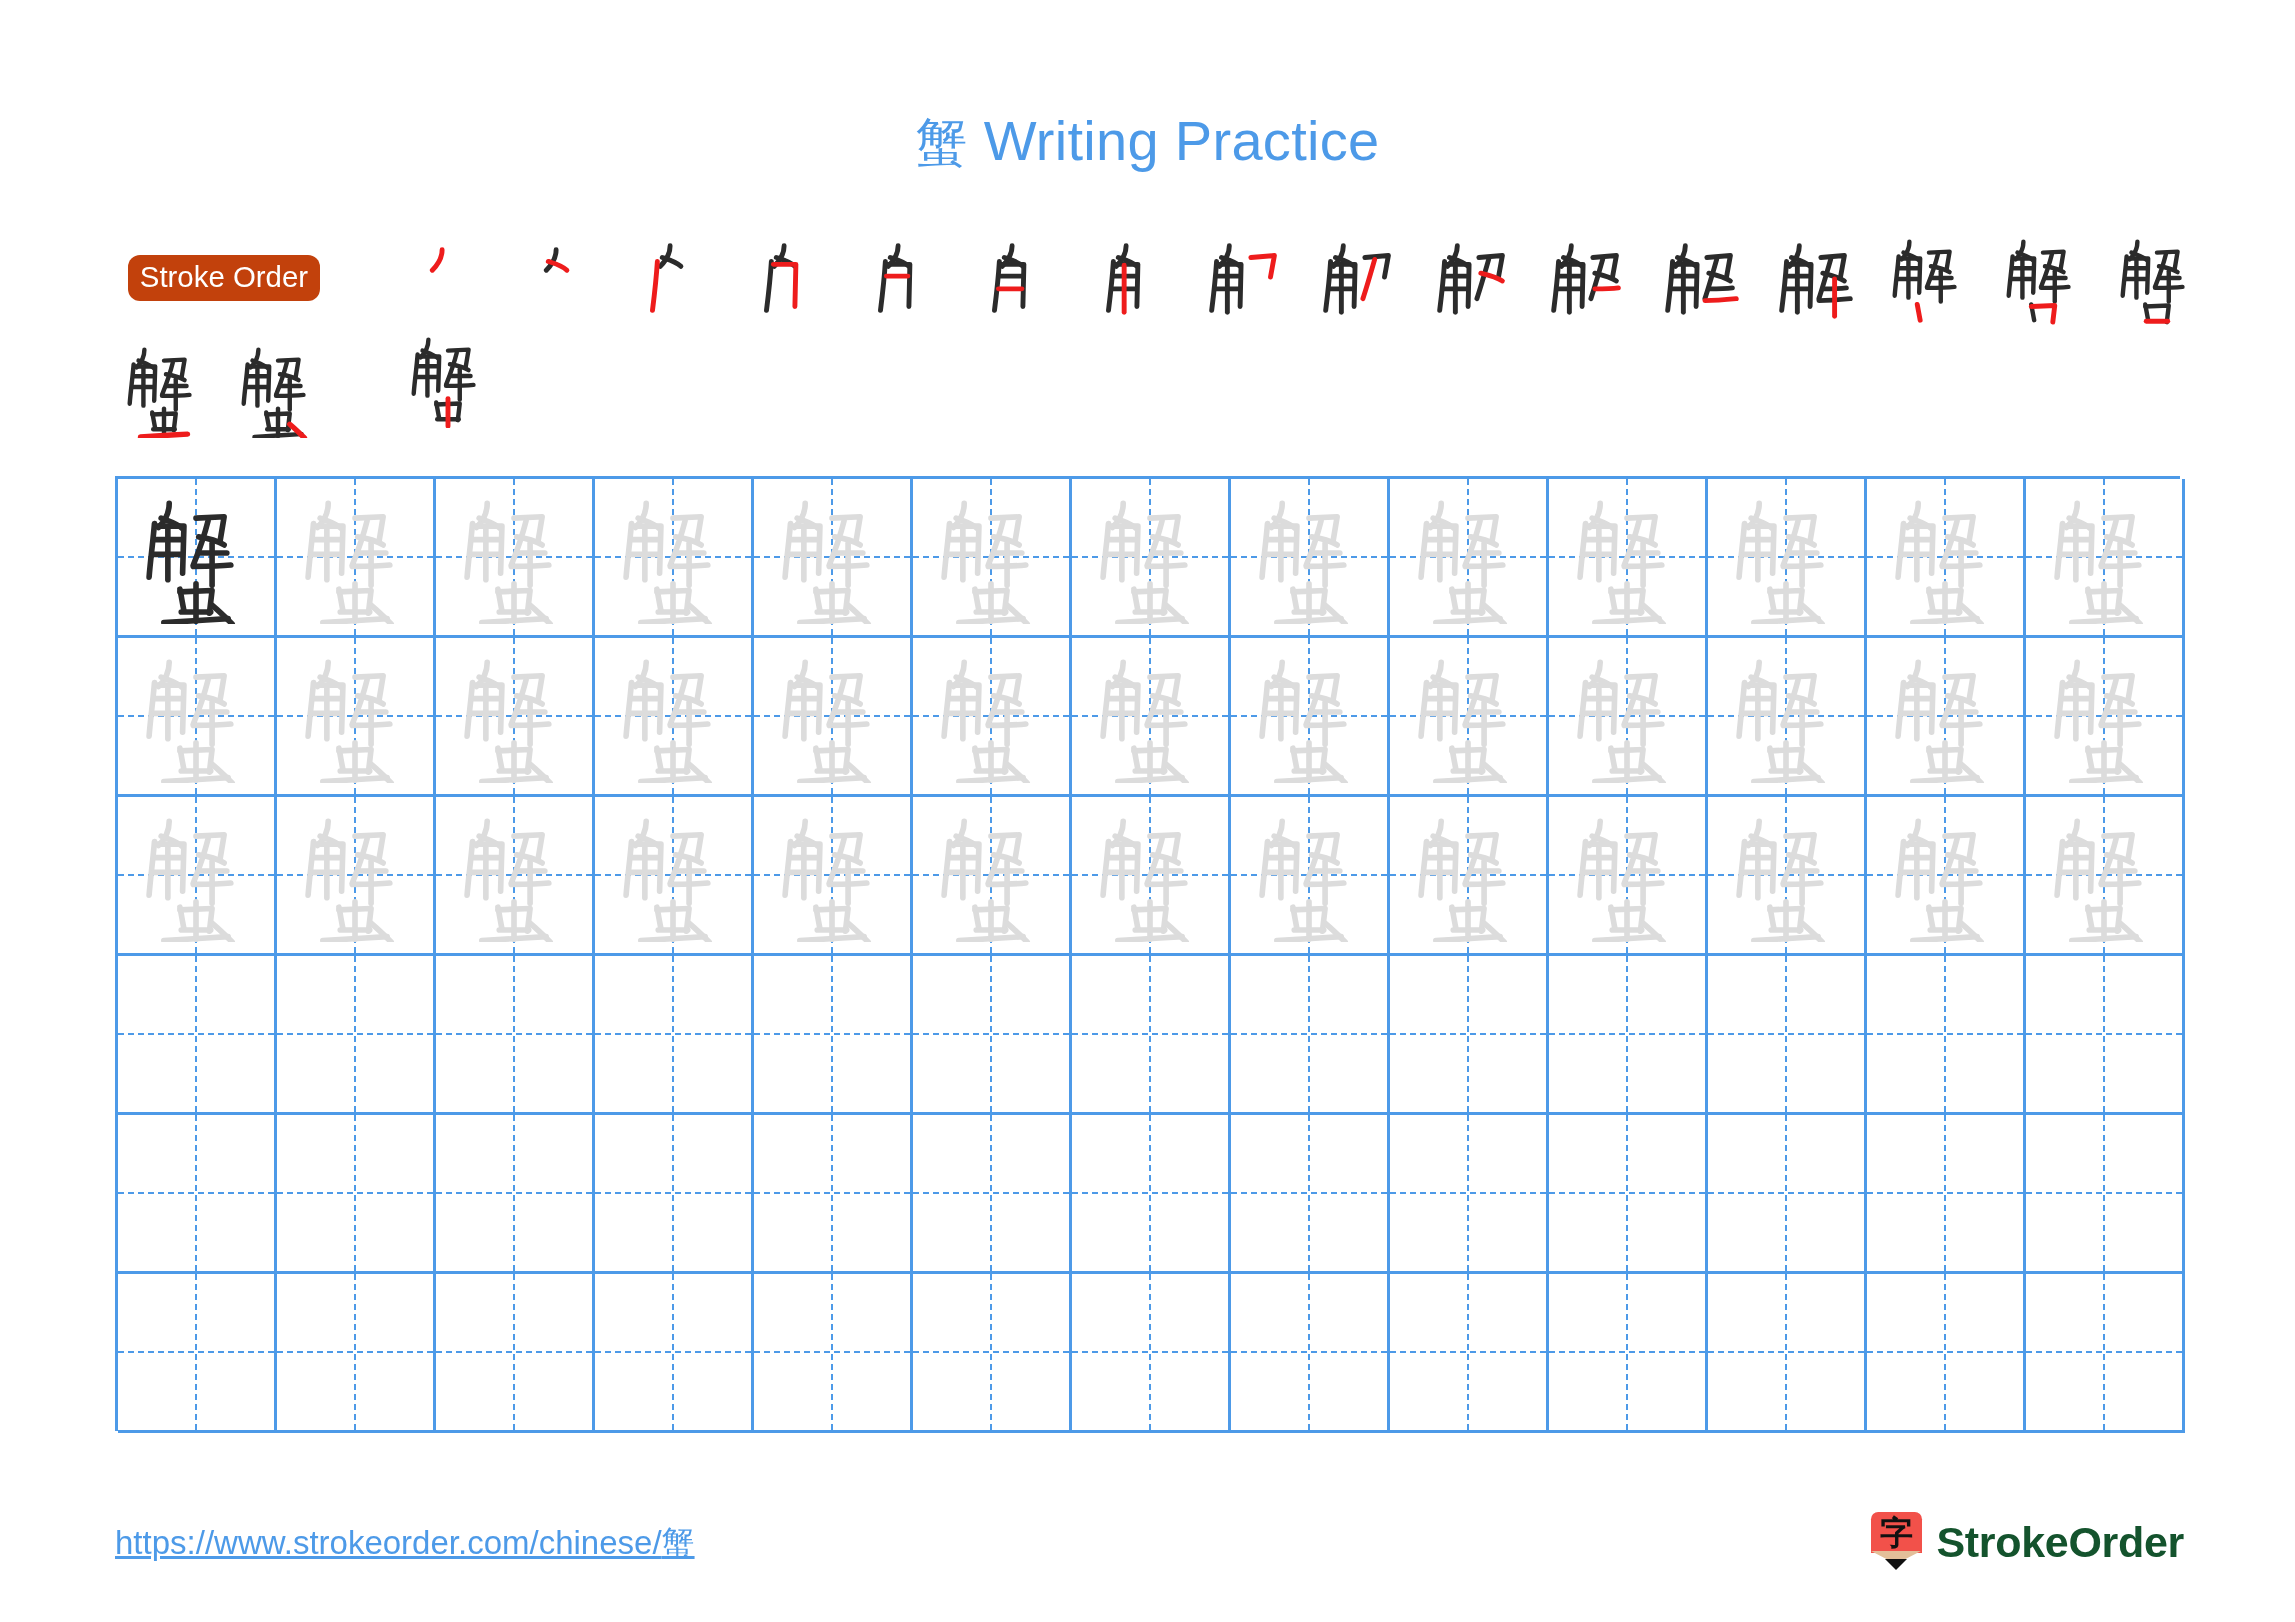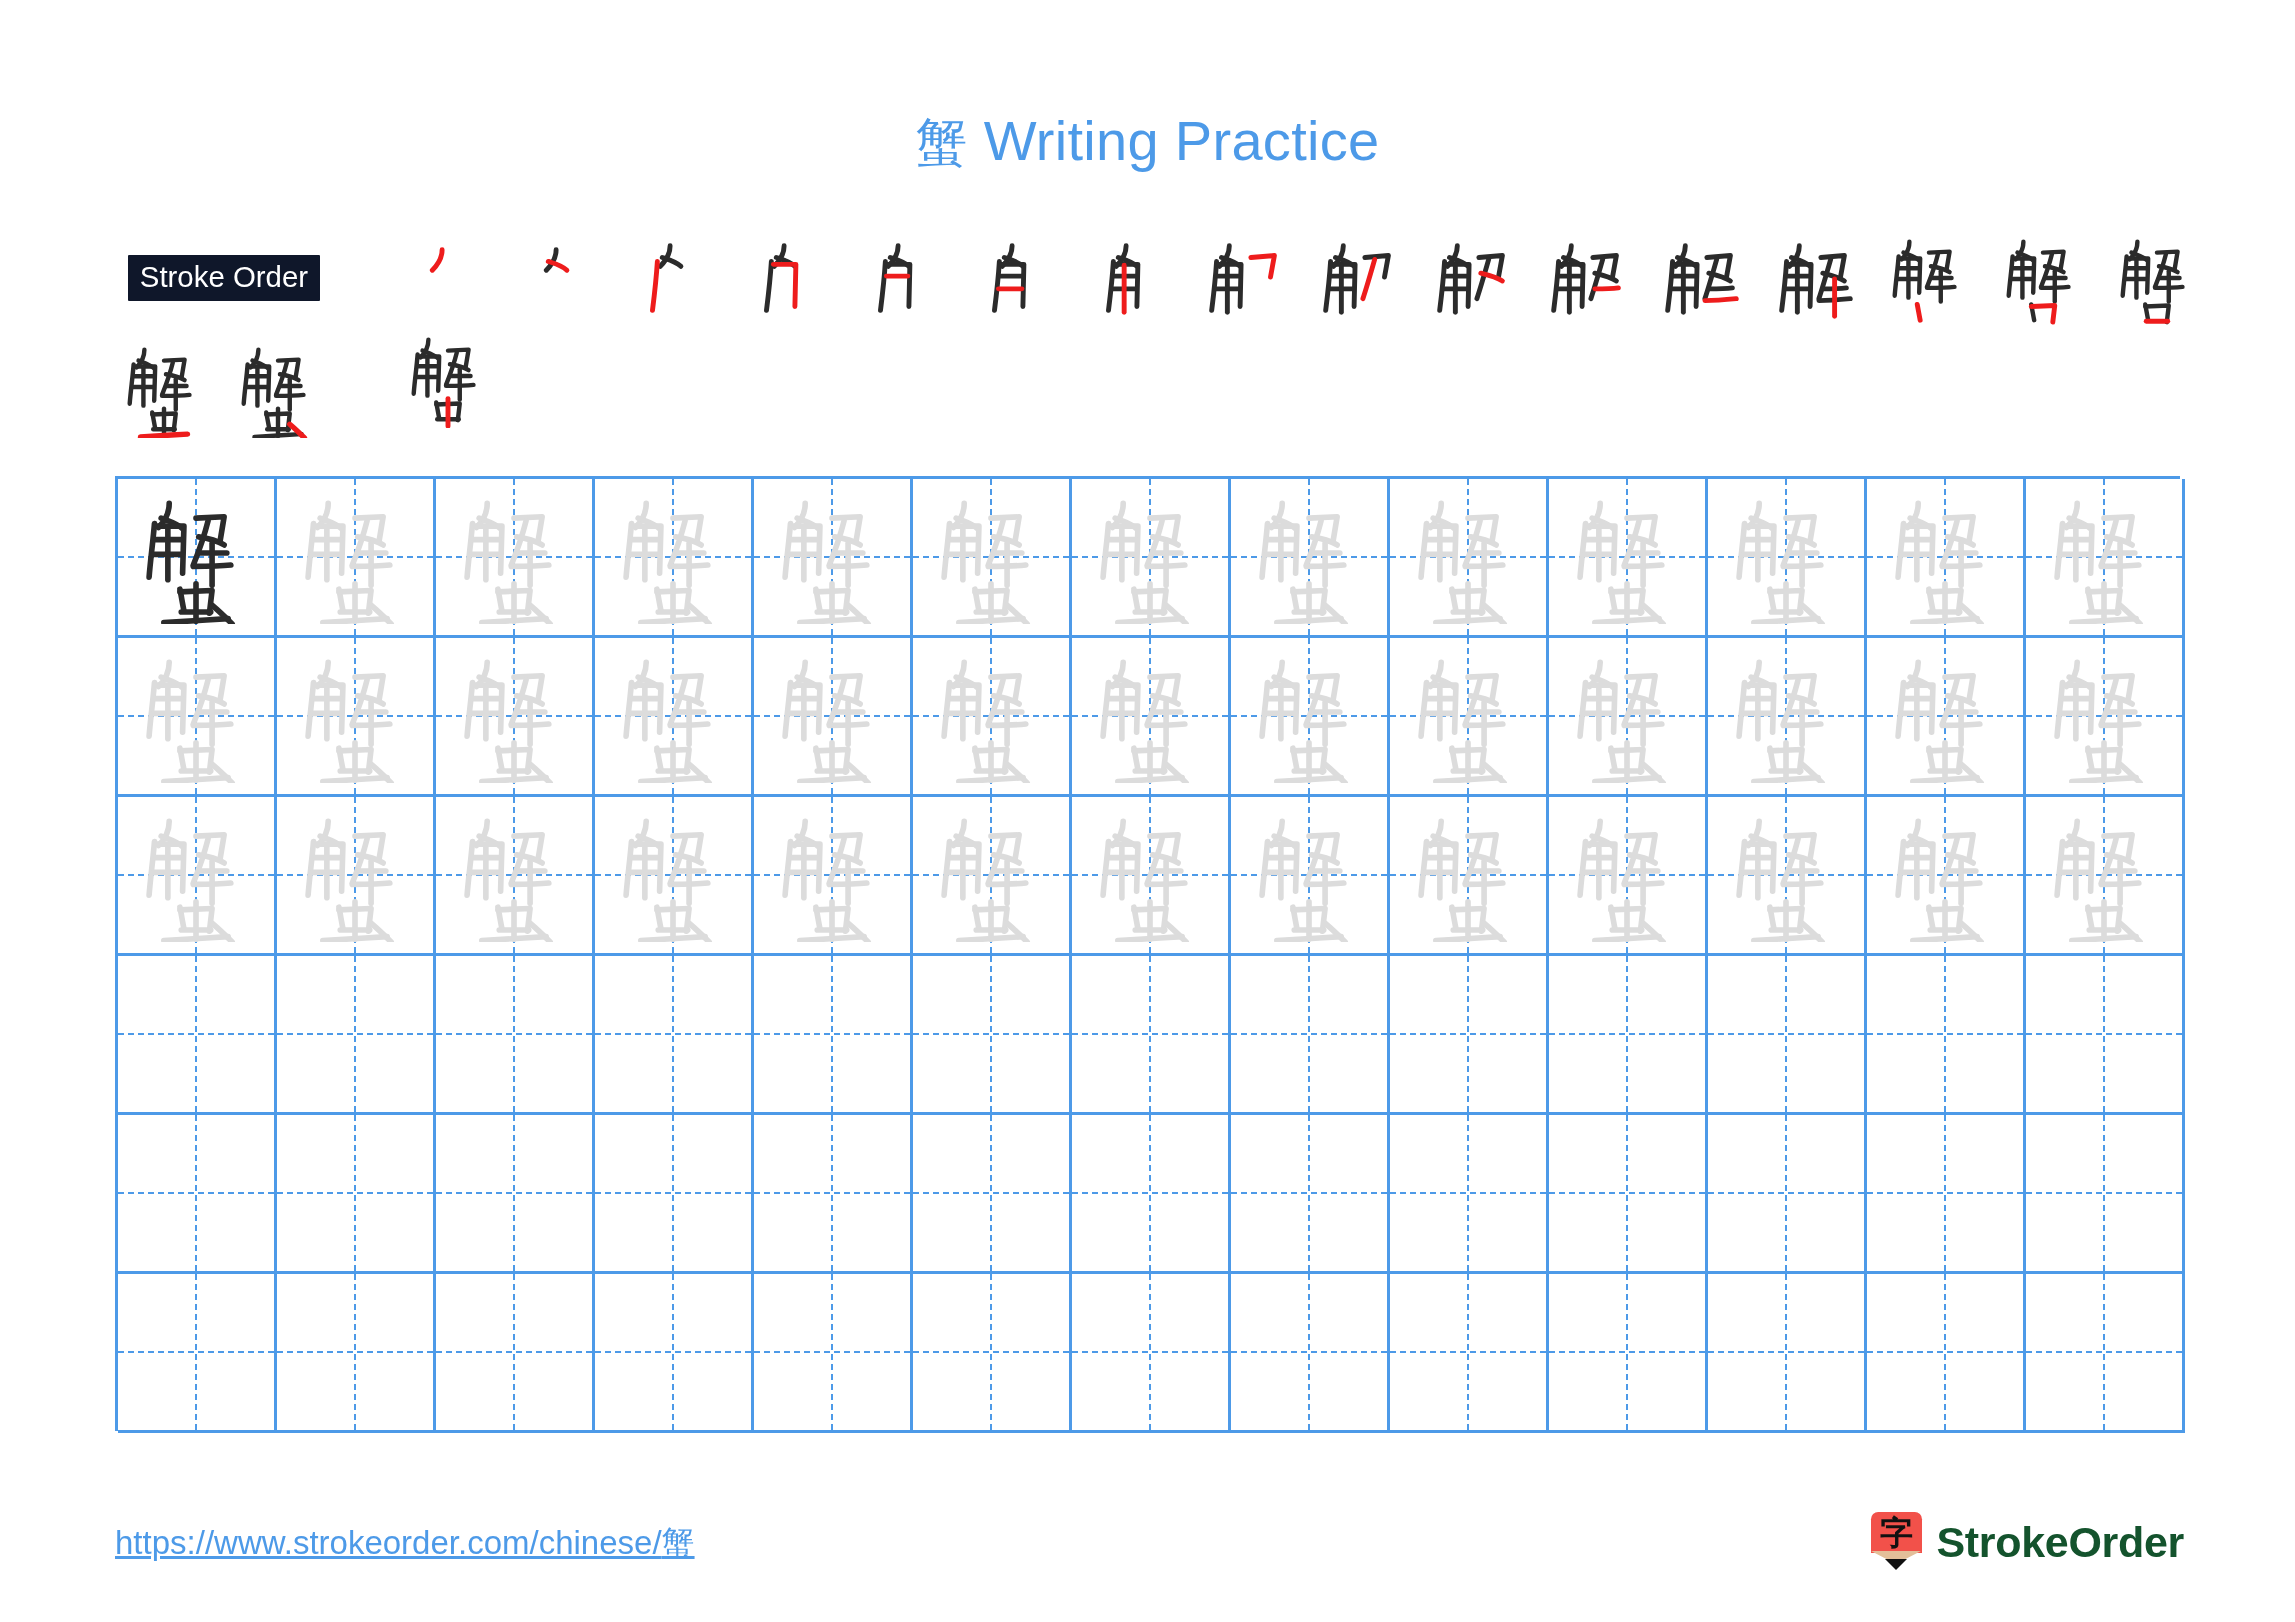--- a/index.html
+++ b/index.html
@@ -34,26 +34,26 @@
   .title .ttl-char {
     font-family: "DejaVu Sans", "Liberation Sans", sans-serif;
     font-size: 52px;
   }
 
   
   .stroke-badge {
     position: absolute;
     left: 128px;
     top: 255px;
-    background: #0f172a;
+    background: #c2410c;
     color: #ffffff;
     font-size: 29.4px;
     line-height: 29.4px;
     padding: 7.2px 11.8px 9.8px 11.8px;
-    border-radius: 1px;
+    border-radius: 12px;
     white-space: nowrap;
   }
 
   .stroke-row {
     position: absolute;
     left: 399px;
     top: 232px;
     width: 1852px;
     height: 98px;
   }

